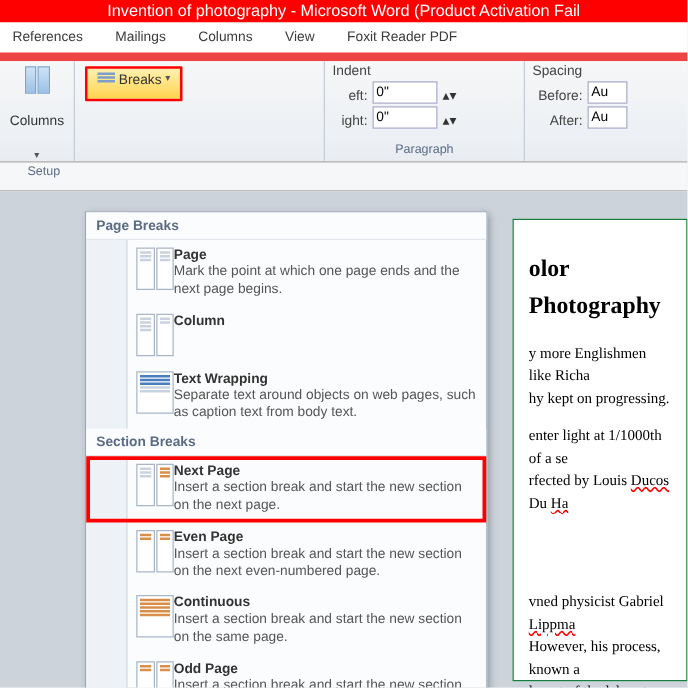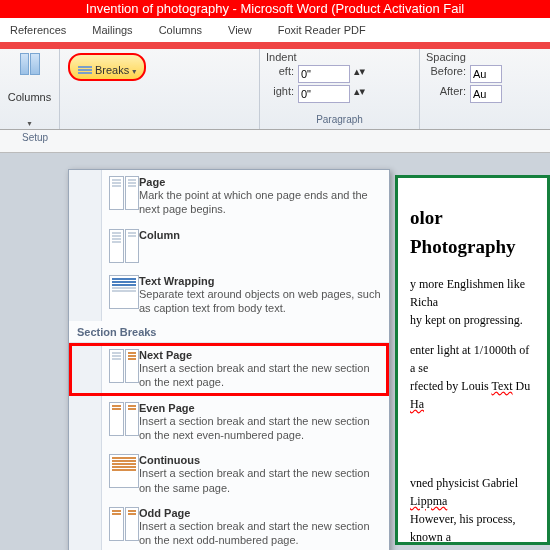--- a/index.html
+++ b/index.html
@@ -5,32 +5,32 @@
 html,body{margin:0;padding:0;font-family:"Segoe UI",Tahoma,sans-serif;font-size:11px;color:#333;background:#fff;width:550px;height:550px;overflow:hidden}
 .titlebar{background:red;height:18px;color:#fff;text-align:center;line-height:18px;font-size:13px}
 .tabs{background:#fff;border-bottom:7px solid #ef4444;height:24px;display:flex;padding-left:10px;align-items:center;gap:26px}
 .tabs span{color:#3b3b3b}
 .ribbon{background:linear-gradient(#f6f7f8,#e9edf2);height:80px;border-bottom:1px solid #aaa;display:flex;position:relative}
 .group{border-right:1px solid #c5ccd6;padding:2px 6px;display:flex;flex-direction:column;justify-content:space-between;height:100%;box-sizing:border-box}
 .group-label{text-align:center;color:#5a6b85;font-size:10px;padding-bottom:2px}
 .columns-btn{display:flex;flex-direction:column;align-items:center;padding:2px 4px;gap:16px}
 .col-icon{width:20px;height:22px;display:flex;gap:1px}
 .col-icon div{flex:1;background:linear-gradient(#cfe3f7,#9cc1e6);border:1px solid #7aa6d2}
-.breaks-btn{border:2px solid red;background:linear-gradient(#fff0b0,#ffd44d);border-radius:13px;padding:3px 8px;display:inline-flex;align-items:flex-end;gap:3px;margin:2px 0 0 2px;height:18px}
+.breaks-btn{border:2px solid red;background:linear-gradient(#fff0b0,#ffd44d);border-radius:1px;padding:3px 8px;display:inline-flex;align-items:flex-start;gap:3px;margin:2px 0 0 2px;height:18px}
 .menu-icon{width:14px;height:10px;display:flex;flex-direction:column;gap:1px}
 .menu-icon div{height:2px;background:#7b9fc9}
 .arrow{font-size:8px;color:#555}
 .indent-group{width:160px}
 .spacing-group{width:100px}
-.field-row{display:flex;align-items:flex-start;gap:4px;margin:2px 0}
+.field-row{display:flex;align-items:flex-end;gap:4px;margin:2px 0}
 .field-row .fl{width:28px;text-align:right;color:#444}
 .field-row input{width:46px;height:16px;border:1px solid #aac;background:#fff;font-size:11px;padding:0 2px}
 .setup{height:20px;background:#f6f7f8;border-bottom:1px solid #bbb;color:#5a6b85;padding:2px 0 0 22px;font-size:10px}
 .content{position:relative;background:#ccd3db;height:408px}
-.page{position:absolute;right:0;top:22px;width:155px;height:370px;background:#fff;border:3px solid #15803d;padding:18px 12px;box-sizing:border-box;font-family:Georgia,serif;font-size:12px;color:#000;line-height:1.5}
+.page{position:absolute;right:0;top:22px;width:140px;height:370px;background:#fff;border:1px solid #15803d;padding:18px 12px;box-sizing:border-box;font-family:Georgia,serif;font-size:12px;color:#000;line-height:1.5}
 .page h2{font-family:Georgia,serif;font-weight:bold;font-size:19px;margin:8px 0 14px}
 .wavy{text-decoration:underline wavy red}
 .dropdown{position:absolute;left:68px;top:16px;width:320px;background:#fbfcfd;border:1px solid #9aa7b8;box-shadow:2px 2px 6px rgba(0,0,0,.3);padding:0 0 4px}
 .gutter{background:#eef2f6;border-right:1px solid #d4dbe5;width:32px;position:absolute;top:0;bottom:0;left:0}
 .dd-section{position:relative;color:#5a6b85;font-weight:bold;font-size:11px;padding:5px 8px 4px 8px;border-bottom:1px solid #e3e7ee;background:#fbfcfd;z-index:1}
 .dd-item{position:relative;display:flex;padding:6px 8px 6px 40px;z-index:1}
 .dd-item.highlight{outline:3px solid red;outline-offset:-3px}
 .dd-ico{width:30px;height:34px;display:flex;gap:1px;flex-shrink:0}
 .dd-pg{flex:1;background:#fff;border:1px solid #a9b6c8;display:flex;flex-direction:column;gap:1px;padding:2px}
 .dd-pg div{height:2px;background:#c9d3df}
@@ -111,27 +111,28 @@
   </div>
 </div>
 
 <div class="setup">Setup</div>
 
 <div class="content">
 
   <div class="page">
     <h2>olor Photography</h2>
     <p><span>y more Englishmen like Richa</span><br><span>hy kept on progressing.</span></p>
-    <p><span>enter light at 1/1000th of a se</span><br><span>rfected by Louis </span><span class="wavy">Text</span><span> Du </span><span class="wavy">Ha</span></p>
+    <p><span>enter light at 1/1000th of a se</span><br><span>rfected by Louis </span><span class="wavy">Ducos</span><span> Du </span><span class="wavy">Ha</span></p>
     <p style="margin-top:61px"><span>vned physicist Gabriel </span><span class="wavy">Lippma</span><br><span>However, his process, known a</span><br><span>ly out of the laboratory.</span></p>
 
   </div>
 
   <div class="dropdown">
     <div class="gutter"></div>
+    <div class="dd-section">Page Breaks</div>
 
     <div class="dd-item">
       <div class="dd-ico">
           <div class="dd-pg">
             <div></div>
             <div></div>
             <div></div>
           </div>
           <div class="dd-pg">
             <div></div>

